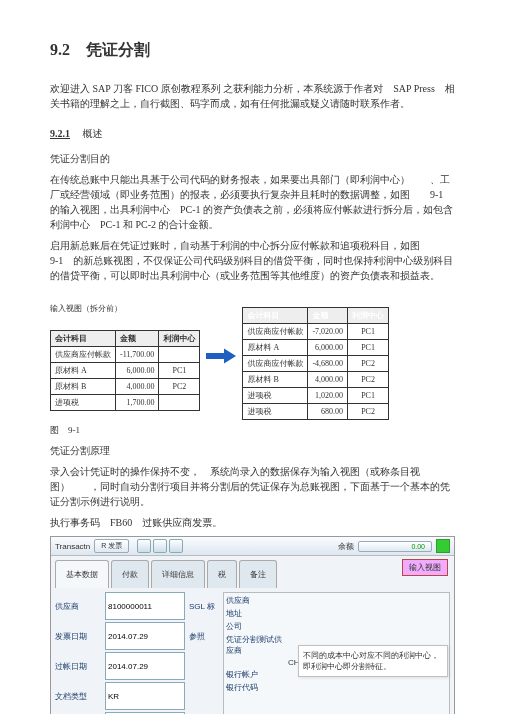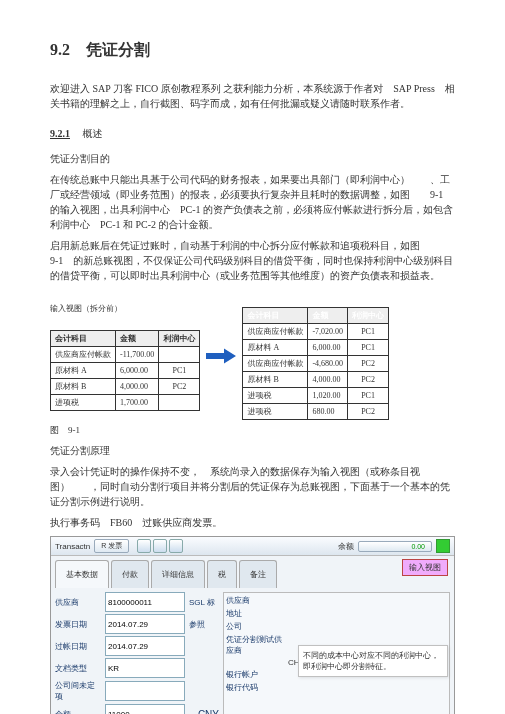--- a/index.html
+++ b/index.html
@@ -42,21 +42,21 @@
     font-size: 8px;
     margin-top: 16px;
   }
   table.tb th, table.tb td {
     border: 1px solid #333;
     padding: 2px 4px;
     text-align: left;
     white-space: nowrap;
   }
   table.tb th { background: #eee; }
-  table.tb td.num { }
+  table.tb td.num { text-align: right; }
   table.tb td.ctr { text-align: center; }
   .tb2 th { background: #5b5b8f; color: #fff; }
   .cap {
     font-size: 8px;
     margin-top: 2px;
   }
   .arrow {
     width: 30px;
     height: 16px;
     position: relative;
@@ -120,21 +120,21 @@
     grid-template-columns: 46px 80px 30px;
     gap: 2px 4px;
     align-items: center;
   }
   .form-grid label { color: #1a3a6a; font-size: 8px; }
   .form-grid input {
     border: 1px solid #8ab;
     background: #fff;
     font-size: 8px;
     padding: 0 2px;
-    height: 20px;
+    height: 28px;
     width: 100%;
     box-sizing: border-box;
   }
   .side-panel {
     flex: 1;
     border: 1px solid #bbb;
     background: #f5f8fb;
     padding: 2px;
     display: grid;
     grid-template-columns: 60px 1fr;

